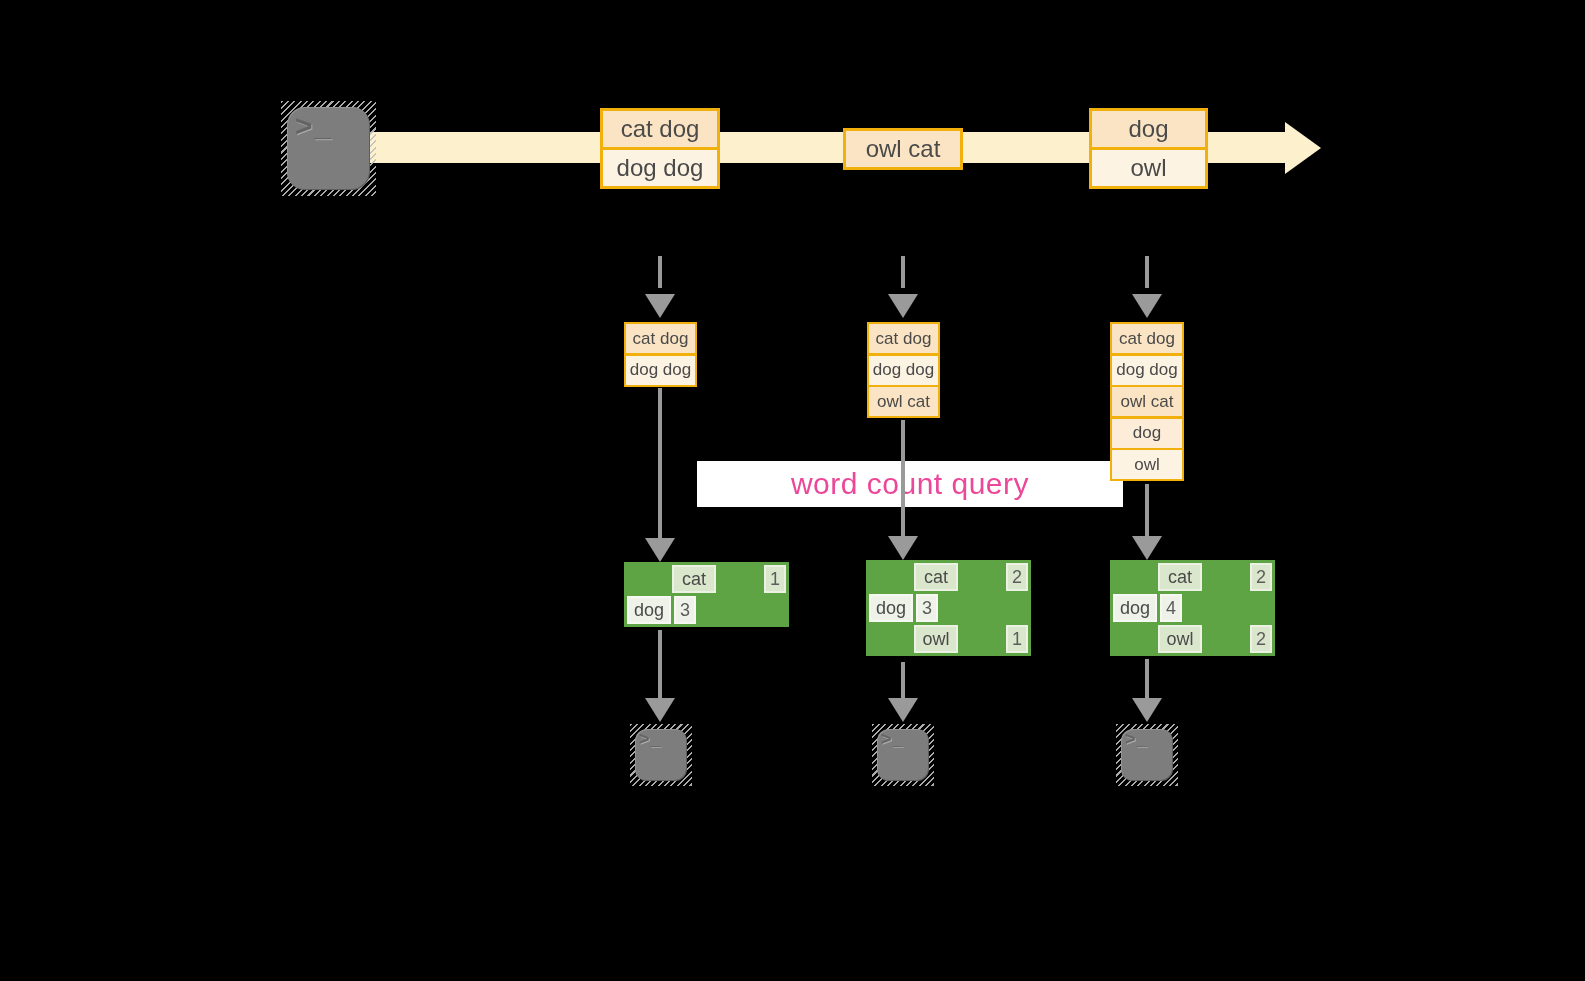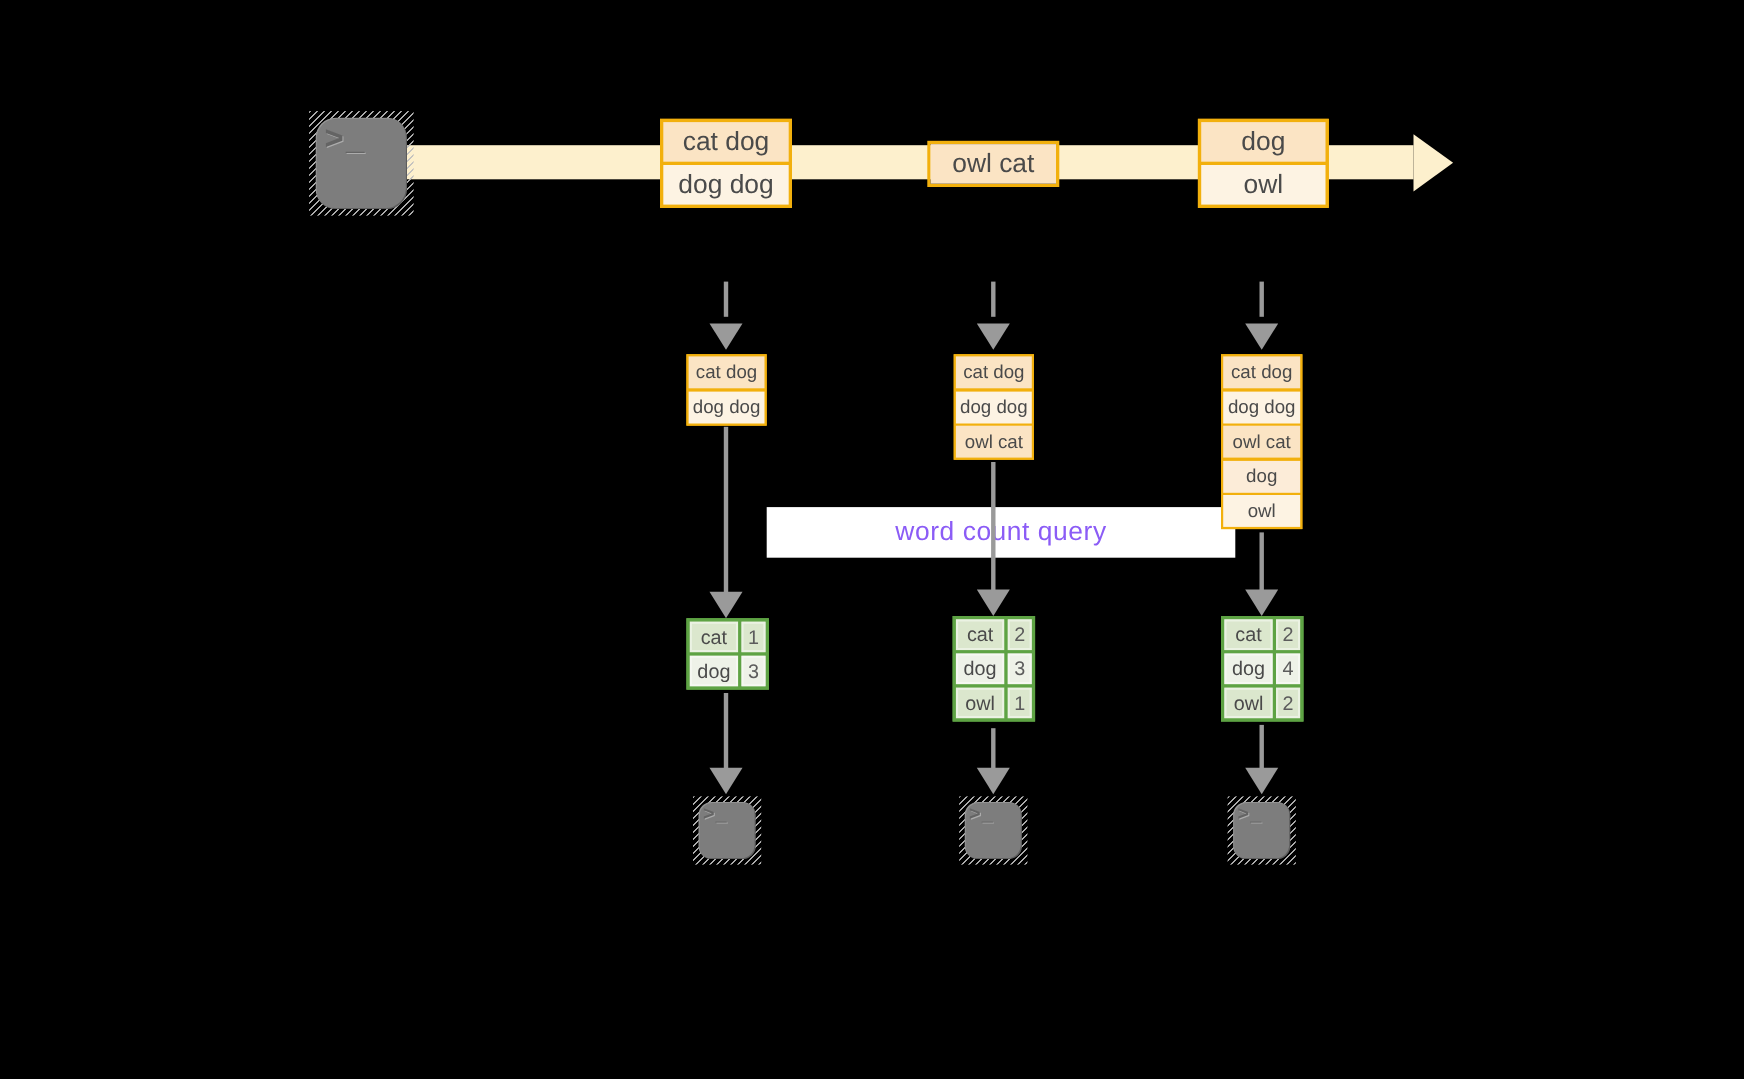--- a/index.html
+++ b/index.html
@@ -73,38 +73,38 @@
     border-top:24px solid #9a9a9a;
   }
 
   
   .qlabel {
     background:#ffffff; z-index:2;
   }
   .qlabel span {
     position:absolute; inset:0; z-index:5;
     display:flex; align-items:center; justify-content:center;
-    font-size:24px; font-weight:300; letter-spacing:.5px; color:#8b5cf6;
+    font-size:30px; font-weight:300; letter-spacing:.5px; color:#ec4899;
   }
 
   
   .gtable {
     border:3px solid #5ea344; background:#5ea344;
     display:flex; flex-direction:column; gap:3px;
     box-sizing:border-box; z-index:3;
   }
   .gtable .trow { display:flex; gap:3px; }
   .gtable .cell {
     height:28px; display:flex; align-items:center; justify-content:center;
     font-size:18px; color:#4a4a4a;
     box-shadow: inset 0 0 0 2px rgba(255,255,255,.45);
   }
   .gtable .word { width:44px; }
   .gtable .num  { width:22px; color:#5c5c5c; }
-  .gtable .tint { background:#dbe7cd; }
+  .gtable .tint { background:#dbe7cd;margin-left:45px; }
   .gtable .pale { background:#eef2e8; }
 </style>
 </head>
 <body>
 
 <div class="canvas">
 
   <div class="abs band" style="left:368px; top:132px; width:917px; height:31px;"></div>
   <div class="abs band-head" style="left:1285px; top:122px;"></div>
 

